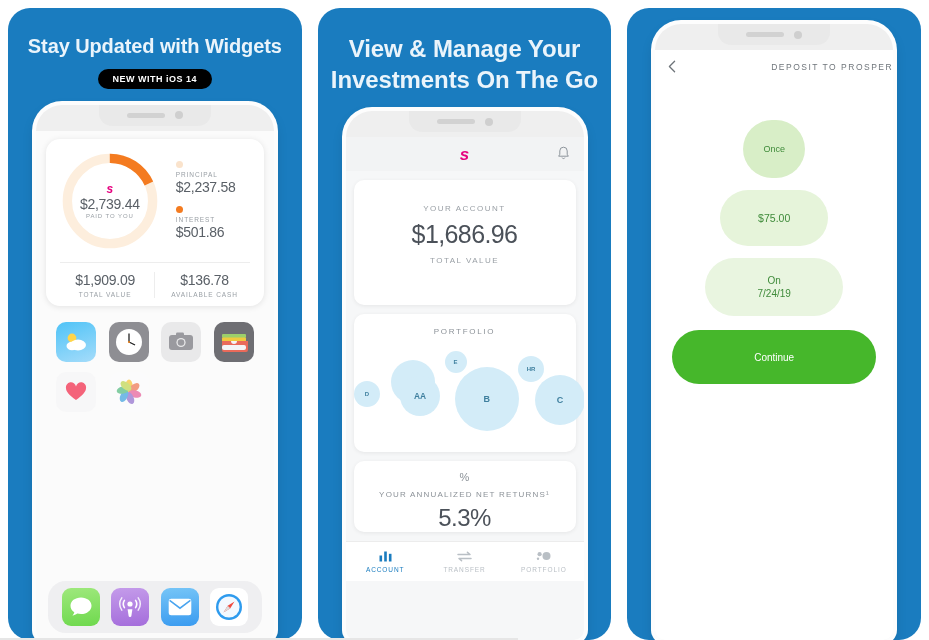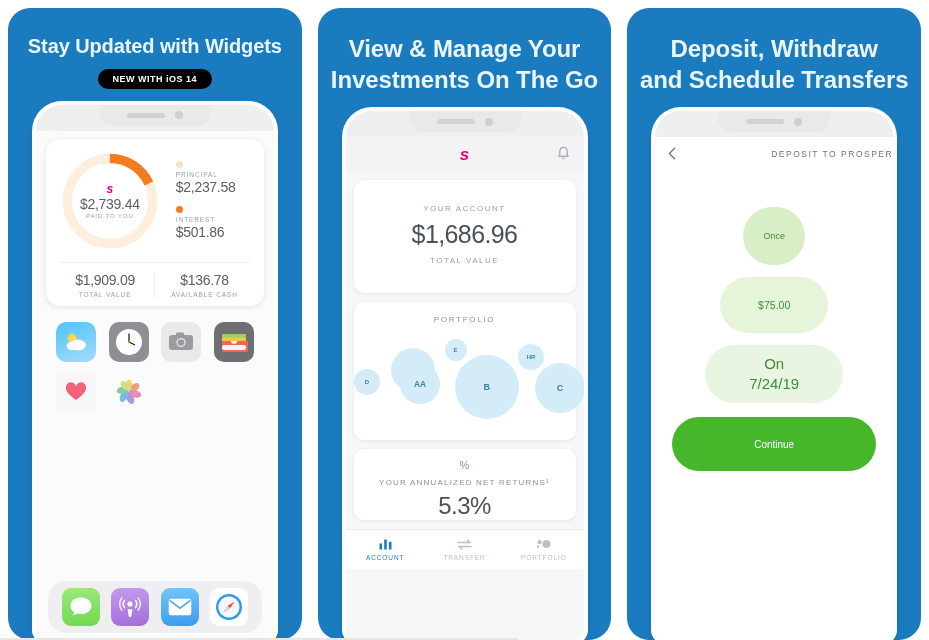--- a/index.html
+++ b/index.html
@@ -146,21 +146,21 @@
   .app-head { height: 34px; background: #f2f3f4; display: flex; align-items: center; justify-content: center; position: relative; flex: 0 0 auto; }
   .app-head .logo-s { font-size: 17px; }
   .bell { position: absolute; right: 14px; top: 9px; }
   .card {
     background: #ffffff;
     margin: 0 8px 9px;
     border-radius: 10px;
     box-shadow: 0 1px 4px rgba(0,0,0,.07);
   }
   .card.first { margin-top: 9px; }
-  .acct-card { padding: 24px 0 28px; text-align: center; }
+  .acct-card { padding: 24px 0 40px; text-align: center; }
   .acct-lbl { font-size: 8px; color: #9aa0a6; letter-spacing: 1.5px; }
   .acct-amt { font-size: 25px; color: #4b5159; margin: 7px 0 7px; letter-spacing: -0.6px; }
   .acct-sub { font-size: 8px; color: #9aa0a6; letter-spacing: 1.5px; }
   .pf-card { padding: 13px 0 10px; }
   .pf-title { font-size: 8px; color: #8c9298; letter-spacing: 1.7px; text-align: center; }
   .bubbles { position: relative; height: 100px; margin-top: 6px; }
   .bubble {
     position: absolute;
     background: #d3ecf8;
     border-radius: 50%;
@@ -178,21 +178,21 @@
   .tab.active .tab-lbl { color: #1a7cbf; }
 
   
   .dep-head { height: 34px; background: #ffffff; display: flex; align-items: center; justify-content: flex-end; position: relative; flex: 0 0 auto; }
   .back-chev { position: absolute; left: 13px; top: 9px; }
   .dep-title { font-size: 8.5px; color: #6f757b; letter-spacing: 1.5px; }
   .dep-body { background: #ffffff; height: 100%; display: flex; flex-direction: column; align-items: center; padding-top: 36px; }
   .pill { display: flex; flex-direction: column; align-items: center; justify-content: center; color: #3f8b3a; border-radius: 999px; text-align: center; line-height: 1.35; }
   .pill.once { width: 62px; height: 58px; background: #d8eec7; font-size: 9px; }
   .pill.amount { width: 108px; height: 56px; background: #e6f4da; font-size: 10.5px; margin-top: 12px; }
-  .pill.date { width: 138px; height: 58px; background: #e9f5e0; font-size: 15px; margin-top: 12px; }
+  .pill.date { width: 138px; height: 58px; background: #e9f5e0; font-size: 10px; margin-top: 12px; }
   .continue-btn { width: 204px; height: 54px; background: #46b72b; color: #ffffff; border: none; border-radius: 999px; font-size: 10px; margin-top: 14px; font-family: inherit; cursor: pointer; }
   .page-edge { position: absolute; left: 0; bottom: 0; width: 518px; height: 2px; background: #e6e6e6; }
 </style>
 </head>
 <body>
 
 <div class="screens">
 
   <div class="panel">
     <div class="panel-title">Stay Updated with Widgets</div>
@@ -410,24 +410,20 @@
               <circle cx="2" cy="8.8" r="1.2" fill="#b9bfc5"></circle>
             </svg>
             <div class="tab-lbl">PORTFOLIO</div>
           </div>
         </div>
       </div>
     </div>
   </div>
 
   <div class="panel">
-    <div class="panel-title two-line">
-      <div>Deposit, Withdraw</div>
-      <div>and Schedule Transfers</div>
-    </div>
 
     <div class="phone">
       <div class="notch-bar">
         <div class="notch">
           <div class="speaker"></div>
           <div class="cam"></div>
         </div>
       </div>
       <div class="screen">
         <div class="dep-head">

